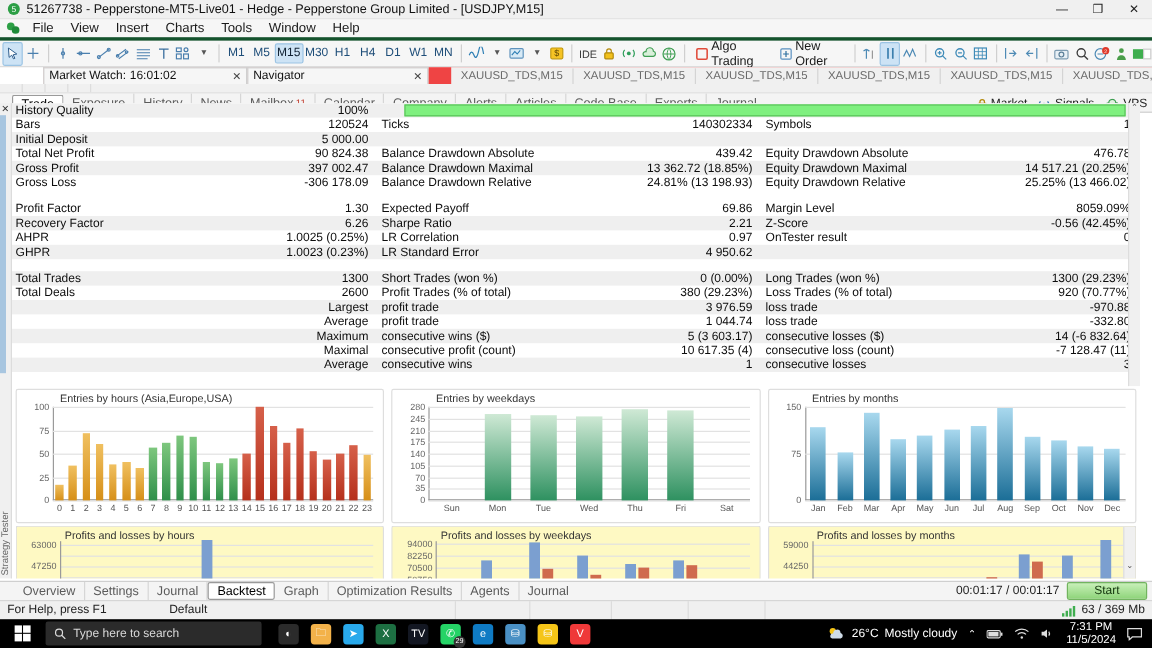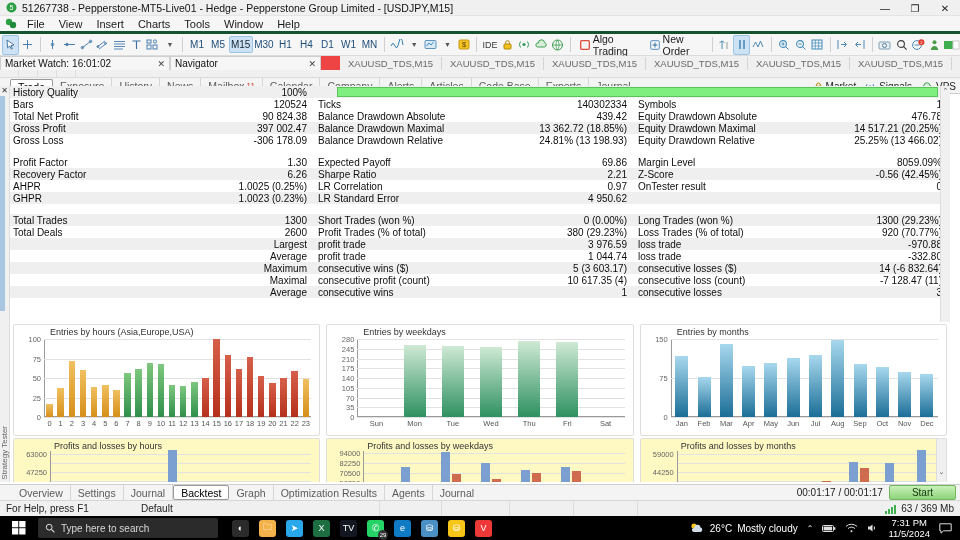--- a/index.html
+++ b/index.html
@@ -57,21 +57,21 @@
     border-radius: 2px;
   }
   .tf-btn.sel { background: #cde3f5; border: 1px solid #9cc4e4; color: #123; }
   .tb-text {
     height: 17px; display: flex; align-items: center; gap: 3px;
     padding: 0 5px; font-size: 10.5px; color: #1a1a1a; border-radius: 2px;
   }
   .tb-caret { font-size: 7px; color: #555; margin-left: 1px; }
 
   
-  .panelrow { height: 14px; display: flex; background: #ef4444; position: relative; }
+  .panelrow { height: 14px; display: flex; background: #ef4444; position: relative; margin-left: 36px; }
   .panel-tab {
     display: flex; align-items: center; background: #f6f6f6;
     border: 1px solid #cfcfcf; border-bottom: none; font-size: 10px;
     padding: 0 4px; color: #111; position: relative; height: 14px;
   }
   .panel-tab .x { margin-left: auto; font-size: 9px; color: #444; padding-left: 6px; }
   .symrow { height: 8px; background: #f0f0f0; display: flex; overflow: hidden;
             border-bottom: 1px solid #dcdcdc; }
   .symrow .st { font-size: 7px; color: #999; padding: 0 8px; border-right: 1px solid #ddd; }
   .charttabs {
@@ -609,20 +609,28 @@
           <div class="cell c-lbl3"></div>
           <div class="cell c-val3"></div>
         </div>
         <div class="rrow">
           <div class="cell c-lbl">Bars</div>
           <div class="cell c-val">120524</div>
           <div class="cell c-lbl2">Ticks</div>
           <div class="cell c-val2">140302334</div>
           <div class="cell c-lbl3">Symbols</div>
           <div class="cell c-val3">1</div>
+        </div>
+        <div class="rrow alt">
+          <div class="cell c-lbl">Initial Deposit</div>
+          <div class="cell c-val">5 000.00</div>
+          <div class="cell c-lbl2"></div>
+          <div class="cell c-val2"></div>
+          <div class="cell c-lbl3"></div>
+          <div class="cell c-val3"></div>
         </div>
         <div class="rrow">
           <div class="cell c-lbl">Total Net Profit</div>
           <div class="cell c-val">90 824.38</div>
           <div class="cell c-lbl2">Balance Drawdown Absolute</div>
           <div class="cell c-val2">439.42</div>
           <div class="cell c-lbl3">Equity Drawdown Absolute</div>
           <div class="cell c-val3">476.78</div>
         </div>
         <div class="rrow alt">

